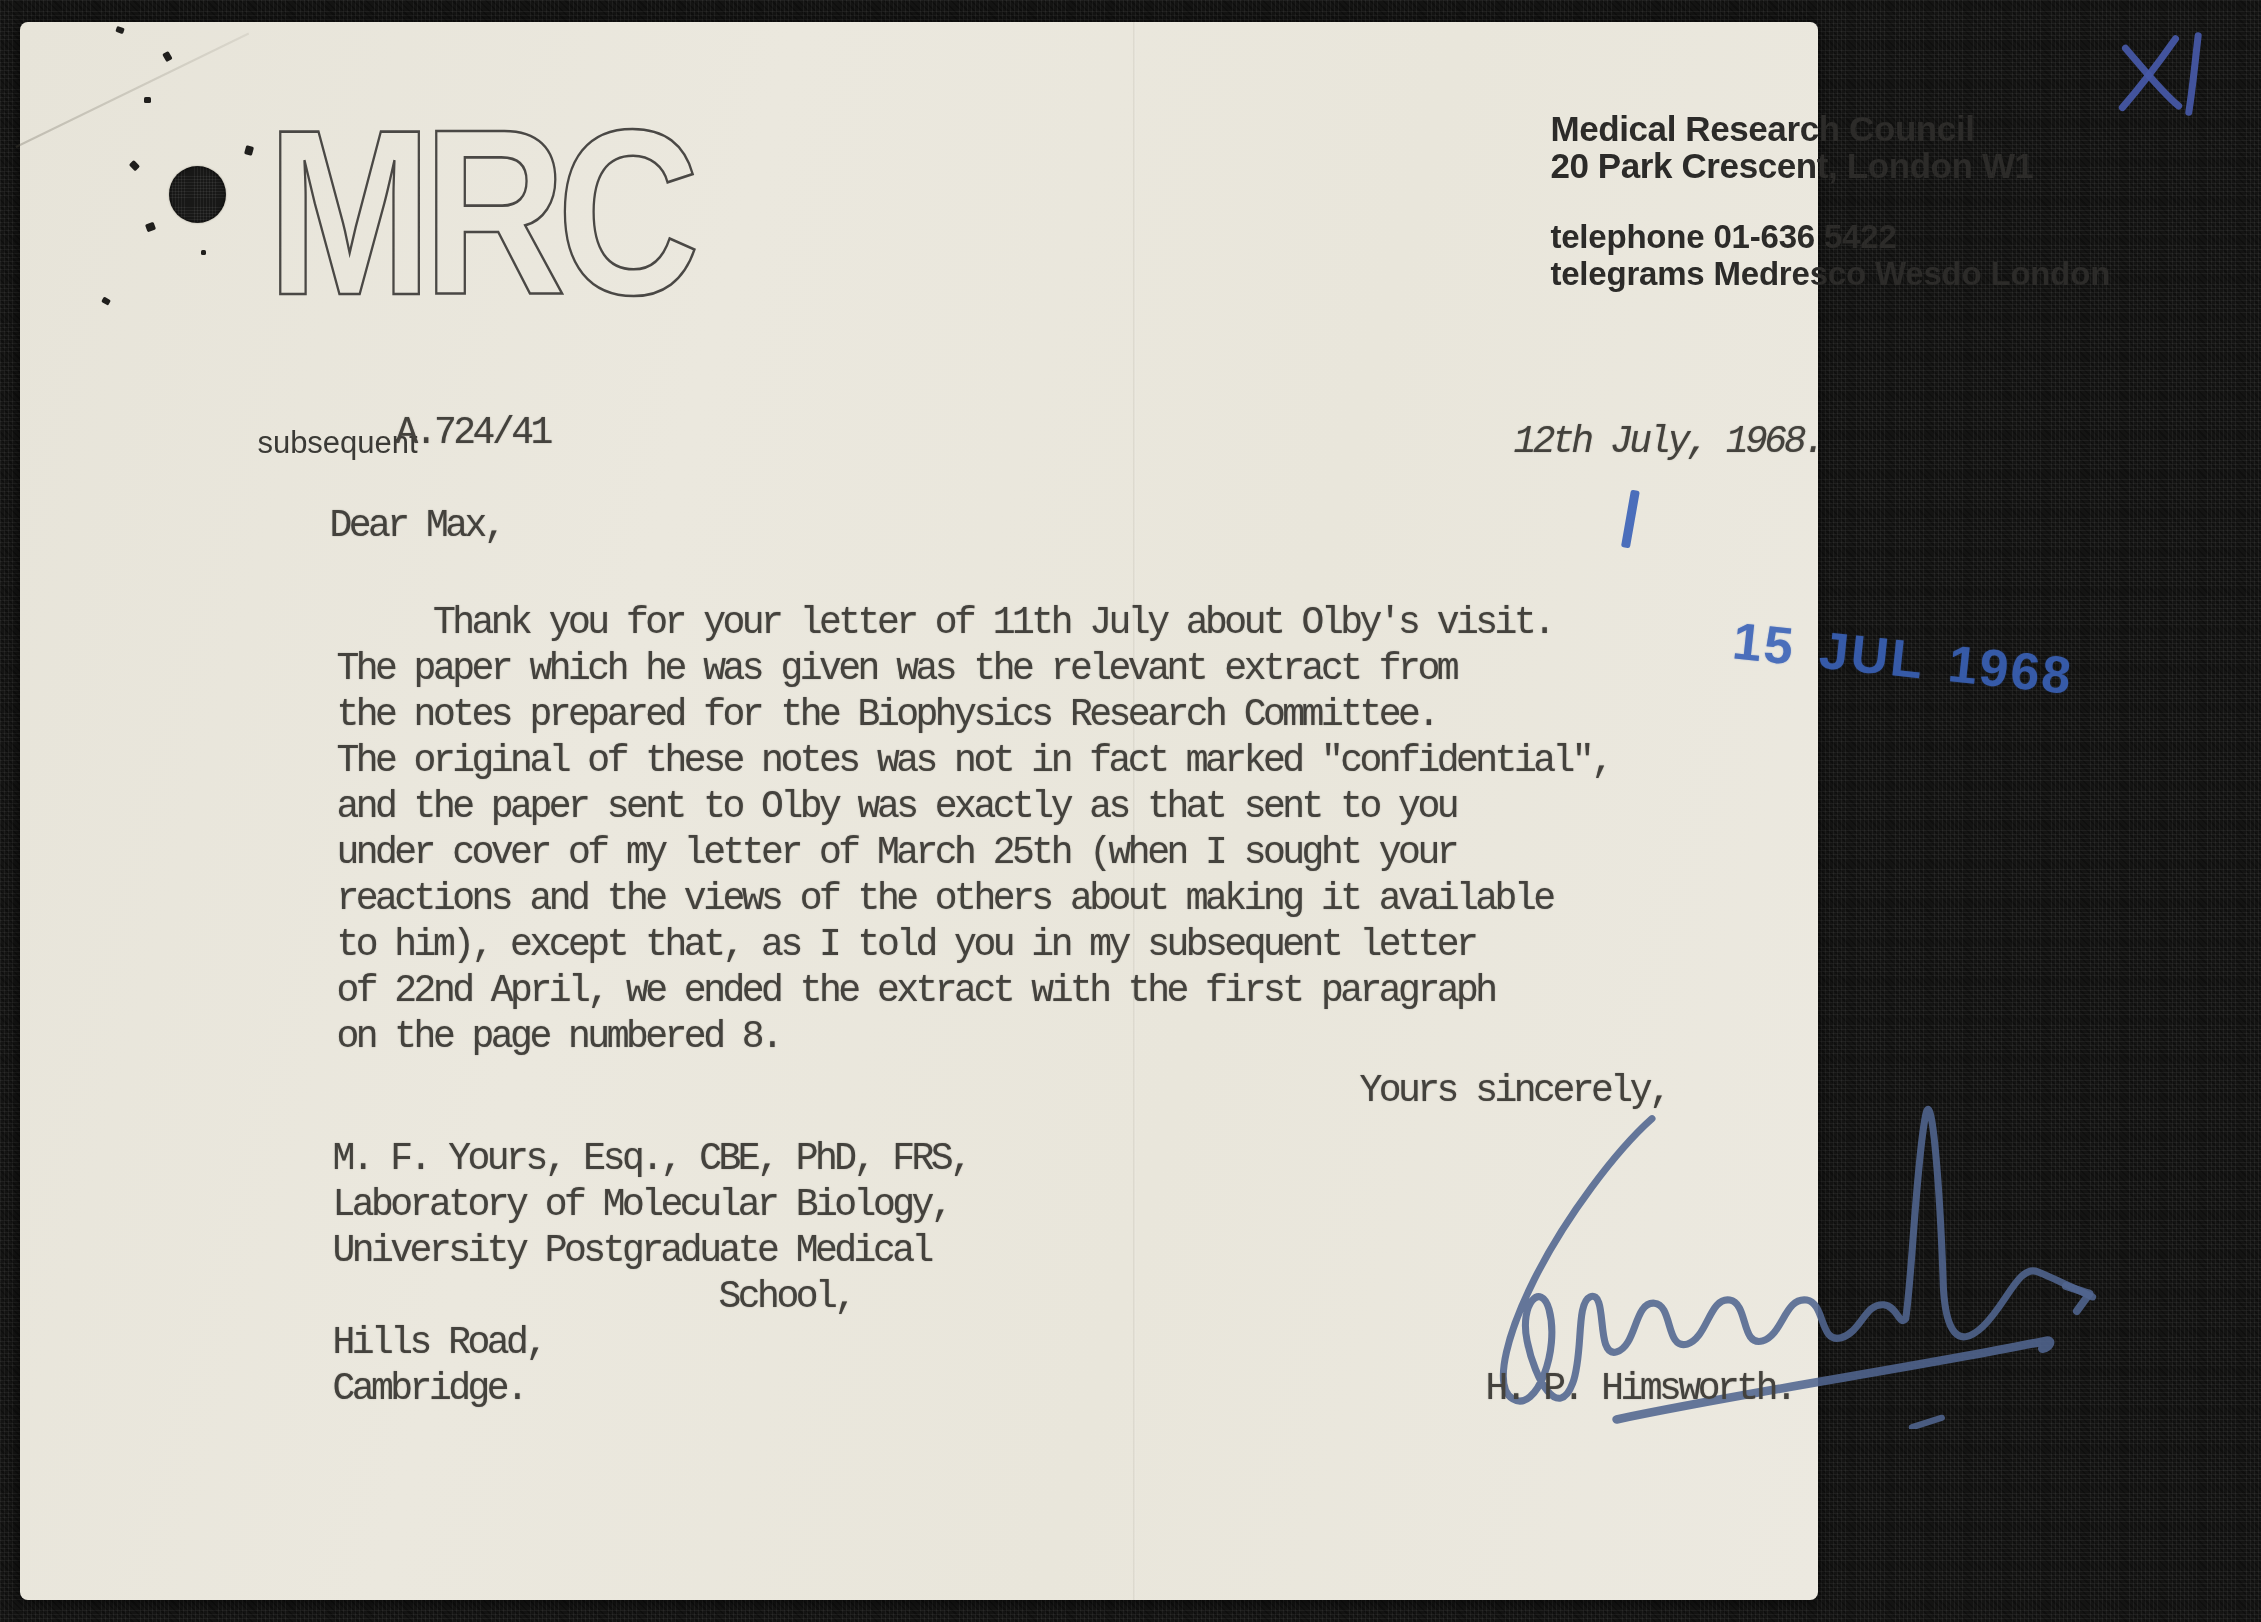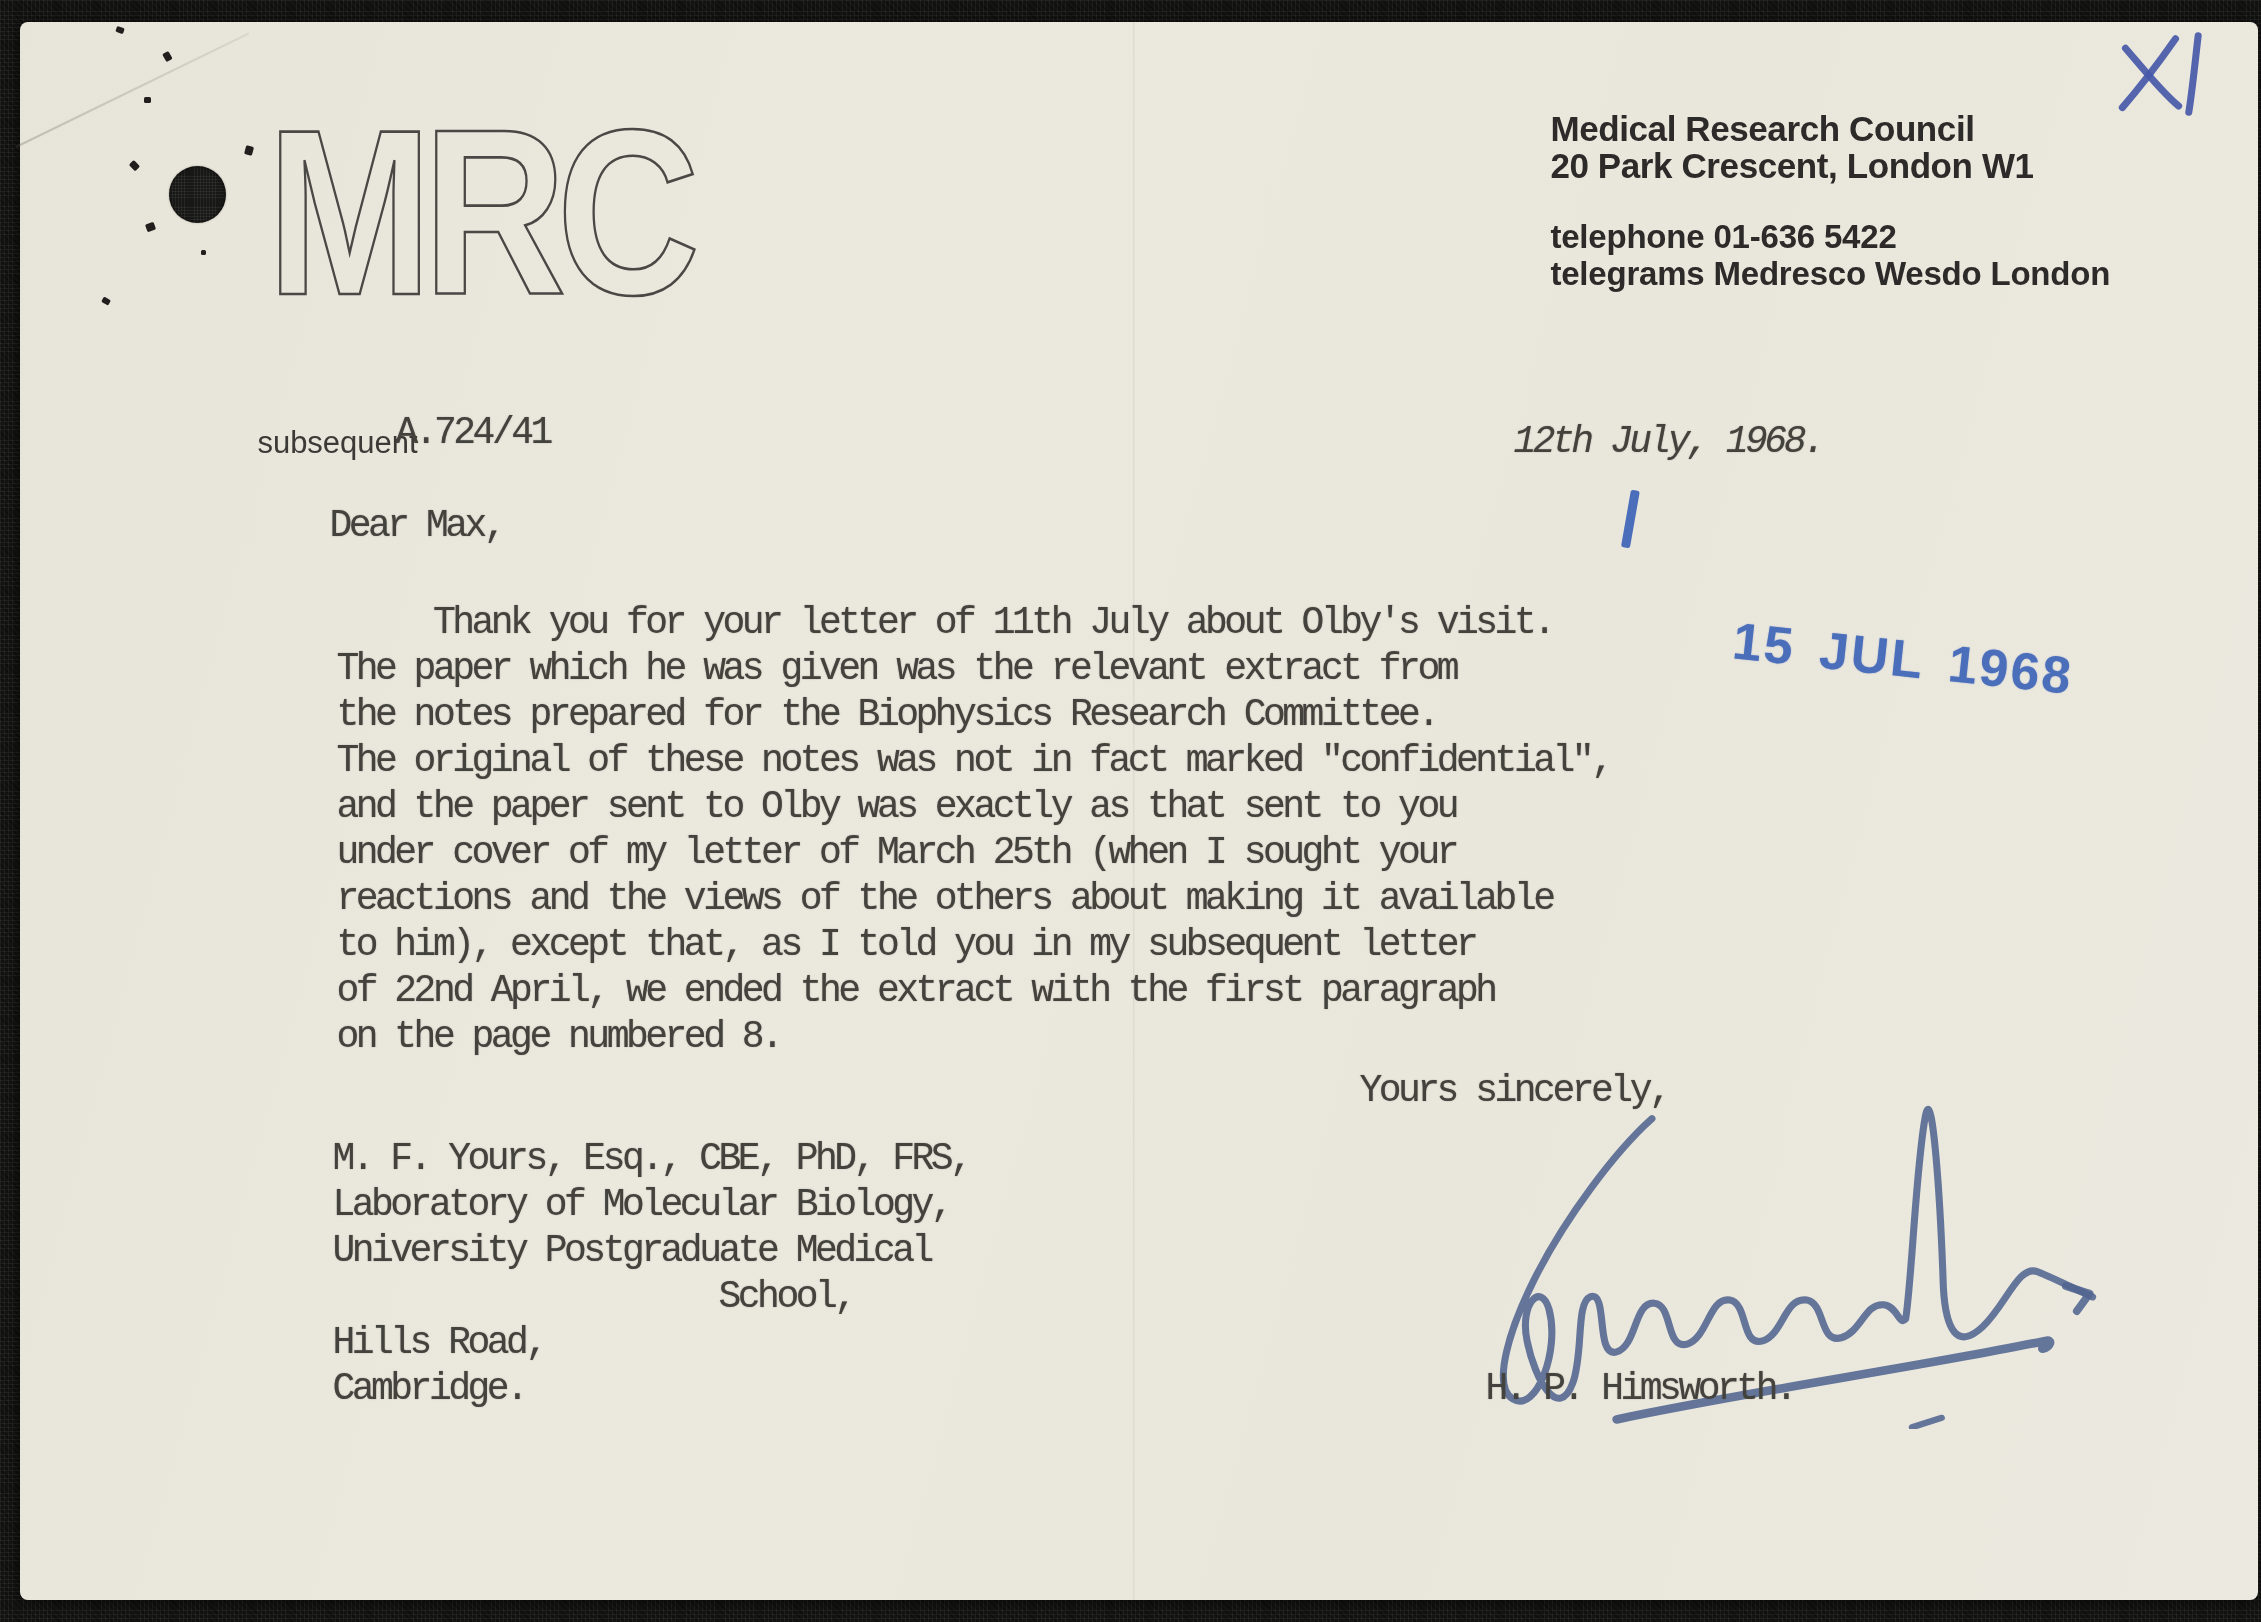--- a/index.html
+++ b/index.html
@@ -6,21 +6,21 @@
   body{
     width:2261px;height:1623px;position:relative;overflow:hidden;
     background-color:#141413;
     background-image:
       repeating-linear-gradient(0deg, rgba(255,255,255,0.05) 0 0.8px, transparent 0.8px 3.9px),
       repeating-linear-gradient(90deg, rgba(255,255,255,0.05) 0 0.8px, transparent 0.8px 3.9px),
       repeating-linear-gradient(45deg, rgba(0,0,0,0.25) 0 1.6px, transparent 1.6px 4.7px);
     font-family:"Liberation Sans", sans-serif;
   }
   .paper{
-    position:absolute;left:20.4px;top:22px;width:2238px;height:1578px;
+    position:absolute;left:20.4px;top:22px;width:1798px;height:1578px;
     background:linear-gradient(105deg,#e7e4d9 0%,#ebe8de 35%,#e9e6db 65%,#ece9e0 100%);
     border-radius:7.9px;
     box-shadow:0 0 14px rgba(0,0,0,0.6);
   }
   
   .crease-diag{
     position:absolute;left:-4.7px;top:124px;width:259px;height:2.4px;
     background:linear-gradient(90deg,rgba(90,85,72,0.28),rgba(90,85,72,0.10));
     transform:rotate(-26deg);transform-origin:left center;
   }

